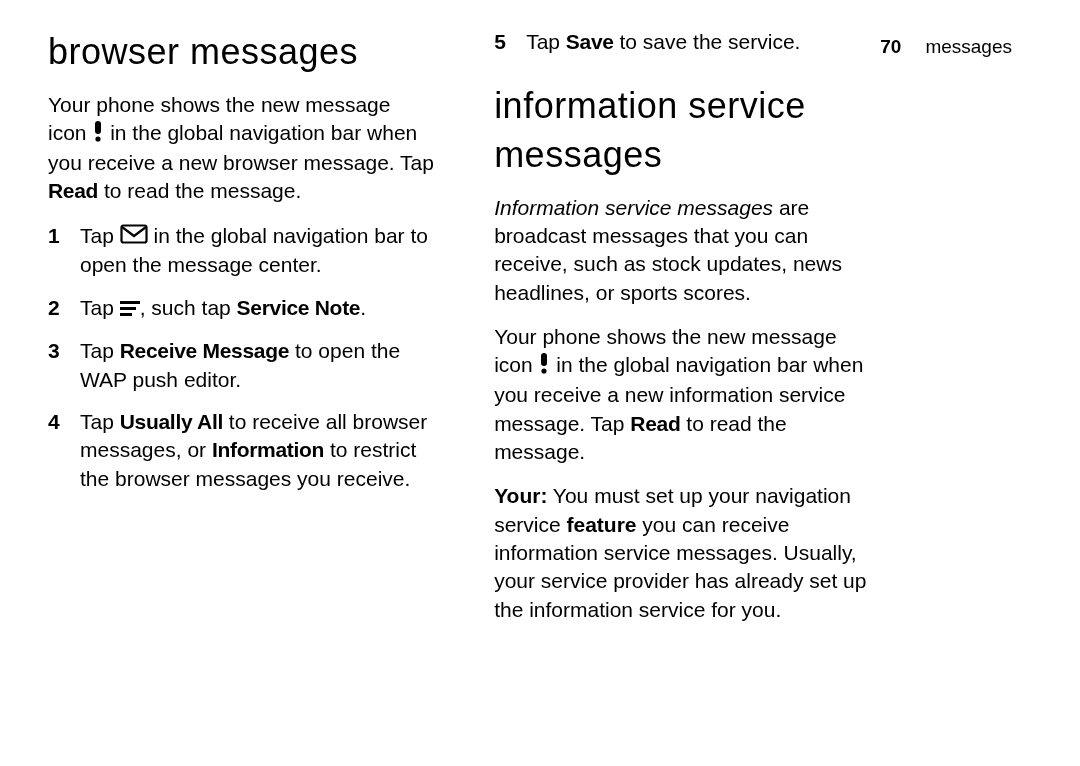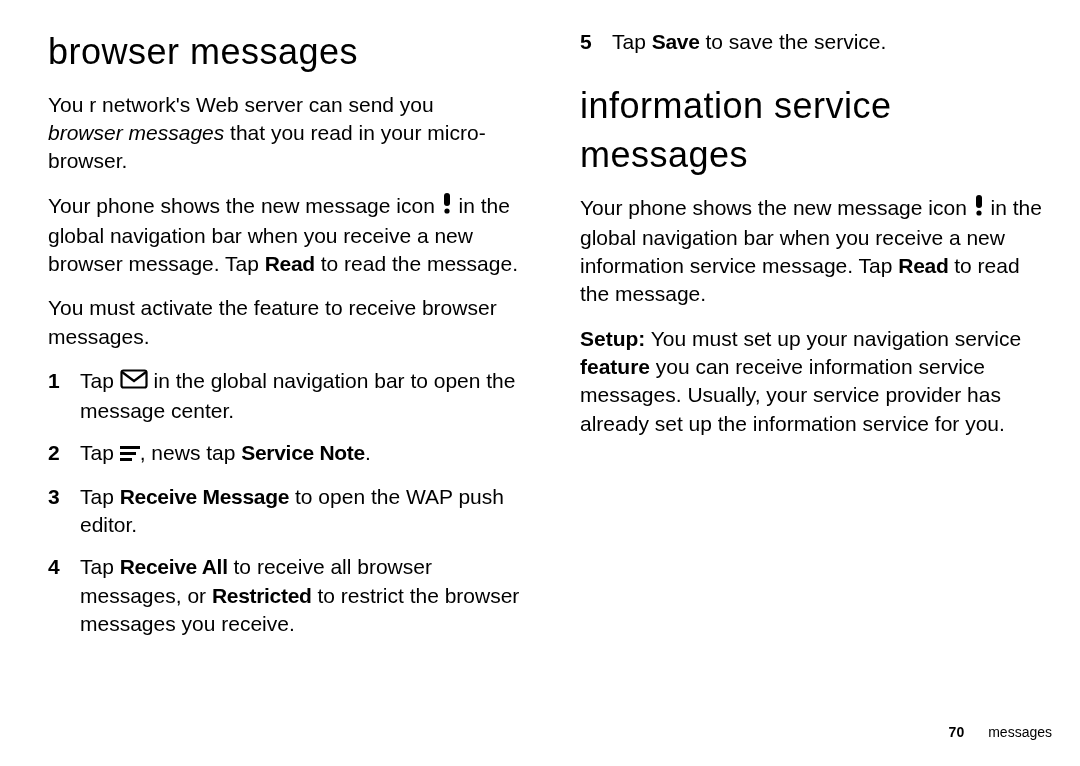--- a/index.html
+++ b/index.html
@@ -6,25 +6,24 @@
     margin: 0;
     padding: 0;
     width: 1080px;
     height: 766px;
     background: #fff;
     font-family: Arial, Helvetica, sans-serif;
     color: #000;
   }
   .page {
     display: flex;
-    flex-direction: column;
-    padding: 28px 28px 0 48px;
+    flex-direction: row;
+    padding: 28px 68px 0 48px;
     box-sizing: border-box;
     height: 100%;
-    align-items: flex-end;
   }
   .columns {
     display: flex;
     gap: 60px;
     flex: 1;
   }
   .col {
     flex: 1;
     font-size: 21px;
     line-height: 1.35;
@@ -67,111 +66,110 @@
     display:inline-block; vertical-align:middle;
   }
   .envelope {
     display:inline-block; vertical-align:middle;
   }
   .menu-icon {
     display:inline-block; vertical-align:middle;
   }
   .footer {
     padding: 8px 0 26px 0;
-    font-size: 14px;
+    font-size: 19px;
   }
   .footer .pg { font-weight: bold; margin-right: 24px; }
 </style>
 </head>
 <body>
 
 <div class="page">
   <div class="columns">
 
     <div class="col">
       <h2>browser messages</h2>
 
-      <p>
-        <span class="icon float-r">
-          <svg class="info-icon" viewBox="0 0 32 32">
-            <circle cx="16" cy="16" r="13" fill="none" stroke="#000" stroke-width="2.2"></circle>
-            <text x="16" y="22" text-anchor="middle" font-size="16" font-family="Arial" font-weight="bold">A</text>
-            <circle cx="7" cy="7" r="4.2" fill="#fff" stroke="#000" stroke-width="2"></circle>
-            <text x="7" y="10" text-anchor="middle" font-size="8" font-weight="bold">+</text>
-          </svg>
-        </span>
-        <span>You r network's Web server can send you </span><span class="i">browser messages</span><span> that you read in your micro-browser.</span>
-      </p>
 
       <p>
         <span>Your phone shows the new message icon </span><span class="exclaim"><svg width="12" height="22" viewBox="0 0 12 22">
               <rect x="3" y="1" width="6" height="13" rx="3" fill="#000"></rect>
               <circle cx="6" cy="19" r="2.6" fill="#000"></circle>
             </svg></span><span> in the global navigation bar when you receive a new browser message. Tap </span><span class="cond">Read</span><span> to read the message.</span>
       </p>
 
-      <p>You must activate the feature to receive browser messages.</p>
 
       <ol class="steps">
         <li>
           <span class="num">1</span>
           <span class="step-body">
             <span>Tap </span><span class="envelope"><svg width="28" height="20" viewBox="0 0 28 20">
                   <rect x="1.5" y="1.5" width="25" height="17" rx="2" fill="none" stroke="#000" stroke-width="2.2"></rect>
                   <polyline points="2,3 14,12 26,3" fill="none" stroke="#000" stroke-width="2.2"></polyline>
                 </svg></span><span> in the global navigation bar to open the message center.</span>
           </span>
         </li>
         <li>
           <span class="num">2</span>
           <span class="step-body">
             <span>Tap </span><span class="menu-icon"><svg width="20" height="16" viewBox="0 0 20 16">
                   <rect x="0" y="1" width="20" height="3" fill="#000"></rect>
                   <rect x="0" y="7" width="16" height="3" fill="#000"></rect>
                   <rect x="0" y="13" width="12" height="3" fill="#000"></rect>
-                </svg></span><span>, news tap </span><span class="cond">Service Note</span><span>.</span>
+                </svg></span><span>, such tap </span><span class="cond">Service Note</span><span>.</span>
           </span>
         </li>
         <li>
           <span class="num">3</span>
           <span class="step-body">
             <span>Tap </span><span class="cond">Receive Message</span><span> to open the WAP push editor.</span>
           </span>
         </li>
         <li>
           <span class="num">4</span>
           <span class="step-body">
-            <span>Tap </span><span class="cond">Receive All</span><span> to receive all browser messages, or </span><span class="cond">Restricted</span><span> to restrict the browser messages you receive.</span>
+            <span>Tap </span><span class="cond">Usually All</span><span> to receive all browser messages, or </span><span class="cond">Information</span><span> to restrict the browser messages you receive.</span>
           </span>
         </li>
       </ol>
     </div>
 
     <div class="col">
       <ol class="steps" start="5">
         <li>
           <span class="num">5</span>
           <span class="step-body">
             <span>Tap </span><span class="cond">Save</span><span> to save the service.</span>
           </span>
         </li>
       </ol>
 
       <h2 style="margin-top:26px;">information service messages</h2>
 
+      <p>
+        <span class="icon float-r">
+          <svg class="info-icon" viewBox="0 0 32 32">
+            <circle cx="16" cy="16" r="13" fill="none" stroke="#000" stroke-width="2.2"></circle>
+            <text x="16" y="22" text-anchor="middle" font-size="16" font-family="Arial" font-weight="bold">A</text>
+            <circle cx="7" cy="7" r="4.2" fill="#fff" stroke="#000" stroke-width="2"></circle>
+            <text x="7" y="10" text-anchor="middle" font-size="8" font-weight="bold">+</text>
+          </svg>
+        </span>
+        <span class="i">Information service messages</span><span> are broadcast messages that you can receive, such as stock updates, news headlines, or sports scores.</span>
+      </p>
 
       <p>
         <span>Your phone shows the new message icon </span><span class="exclaim"><svg width="12" height="22" viewBox="0 0 12 22">
               <rect x="3" y="1" width="6" height="13" rx="3" fill="#000"></rect>
               <circle cx="6" cy="19" r="2.6" fill="#000"></circle>
             </svg></span><span> in the global navigation bar when you receive a new information service message. Tap </span><span class="cond">Read</span><span> to read the message.</span>
       </p>
 
       <p>
-        <span class="b">Setup:</span><span> You must set up your navigation service </span><span class="b">feature</span><span> you can receive information service messages. Usually, your service provider has already set up the information service for you.</span>
+        <span class="b">Your:</span><span> You must set up your navigation service </span><span class="b">feature</span><span> you can receive information service messages. Usually, your service provider has already set up the information service for you.</span>
       </p>
     </div>
 
   </div>
 
   <div class="footer">
     <span class="pg">70</span><span>messages</span>
   </div>
 </div>
 

